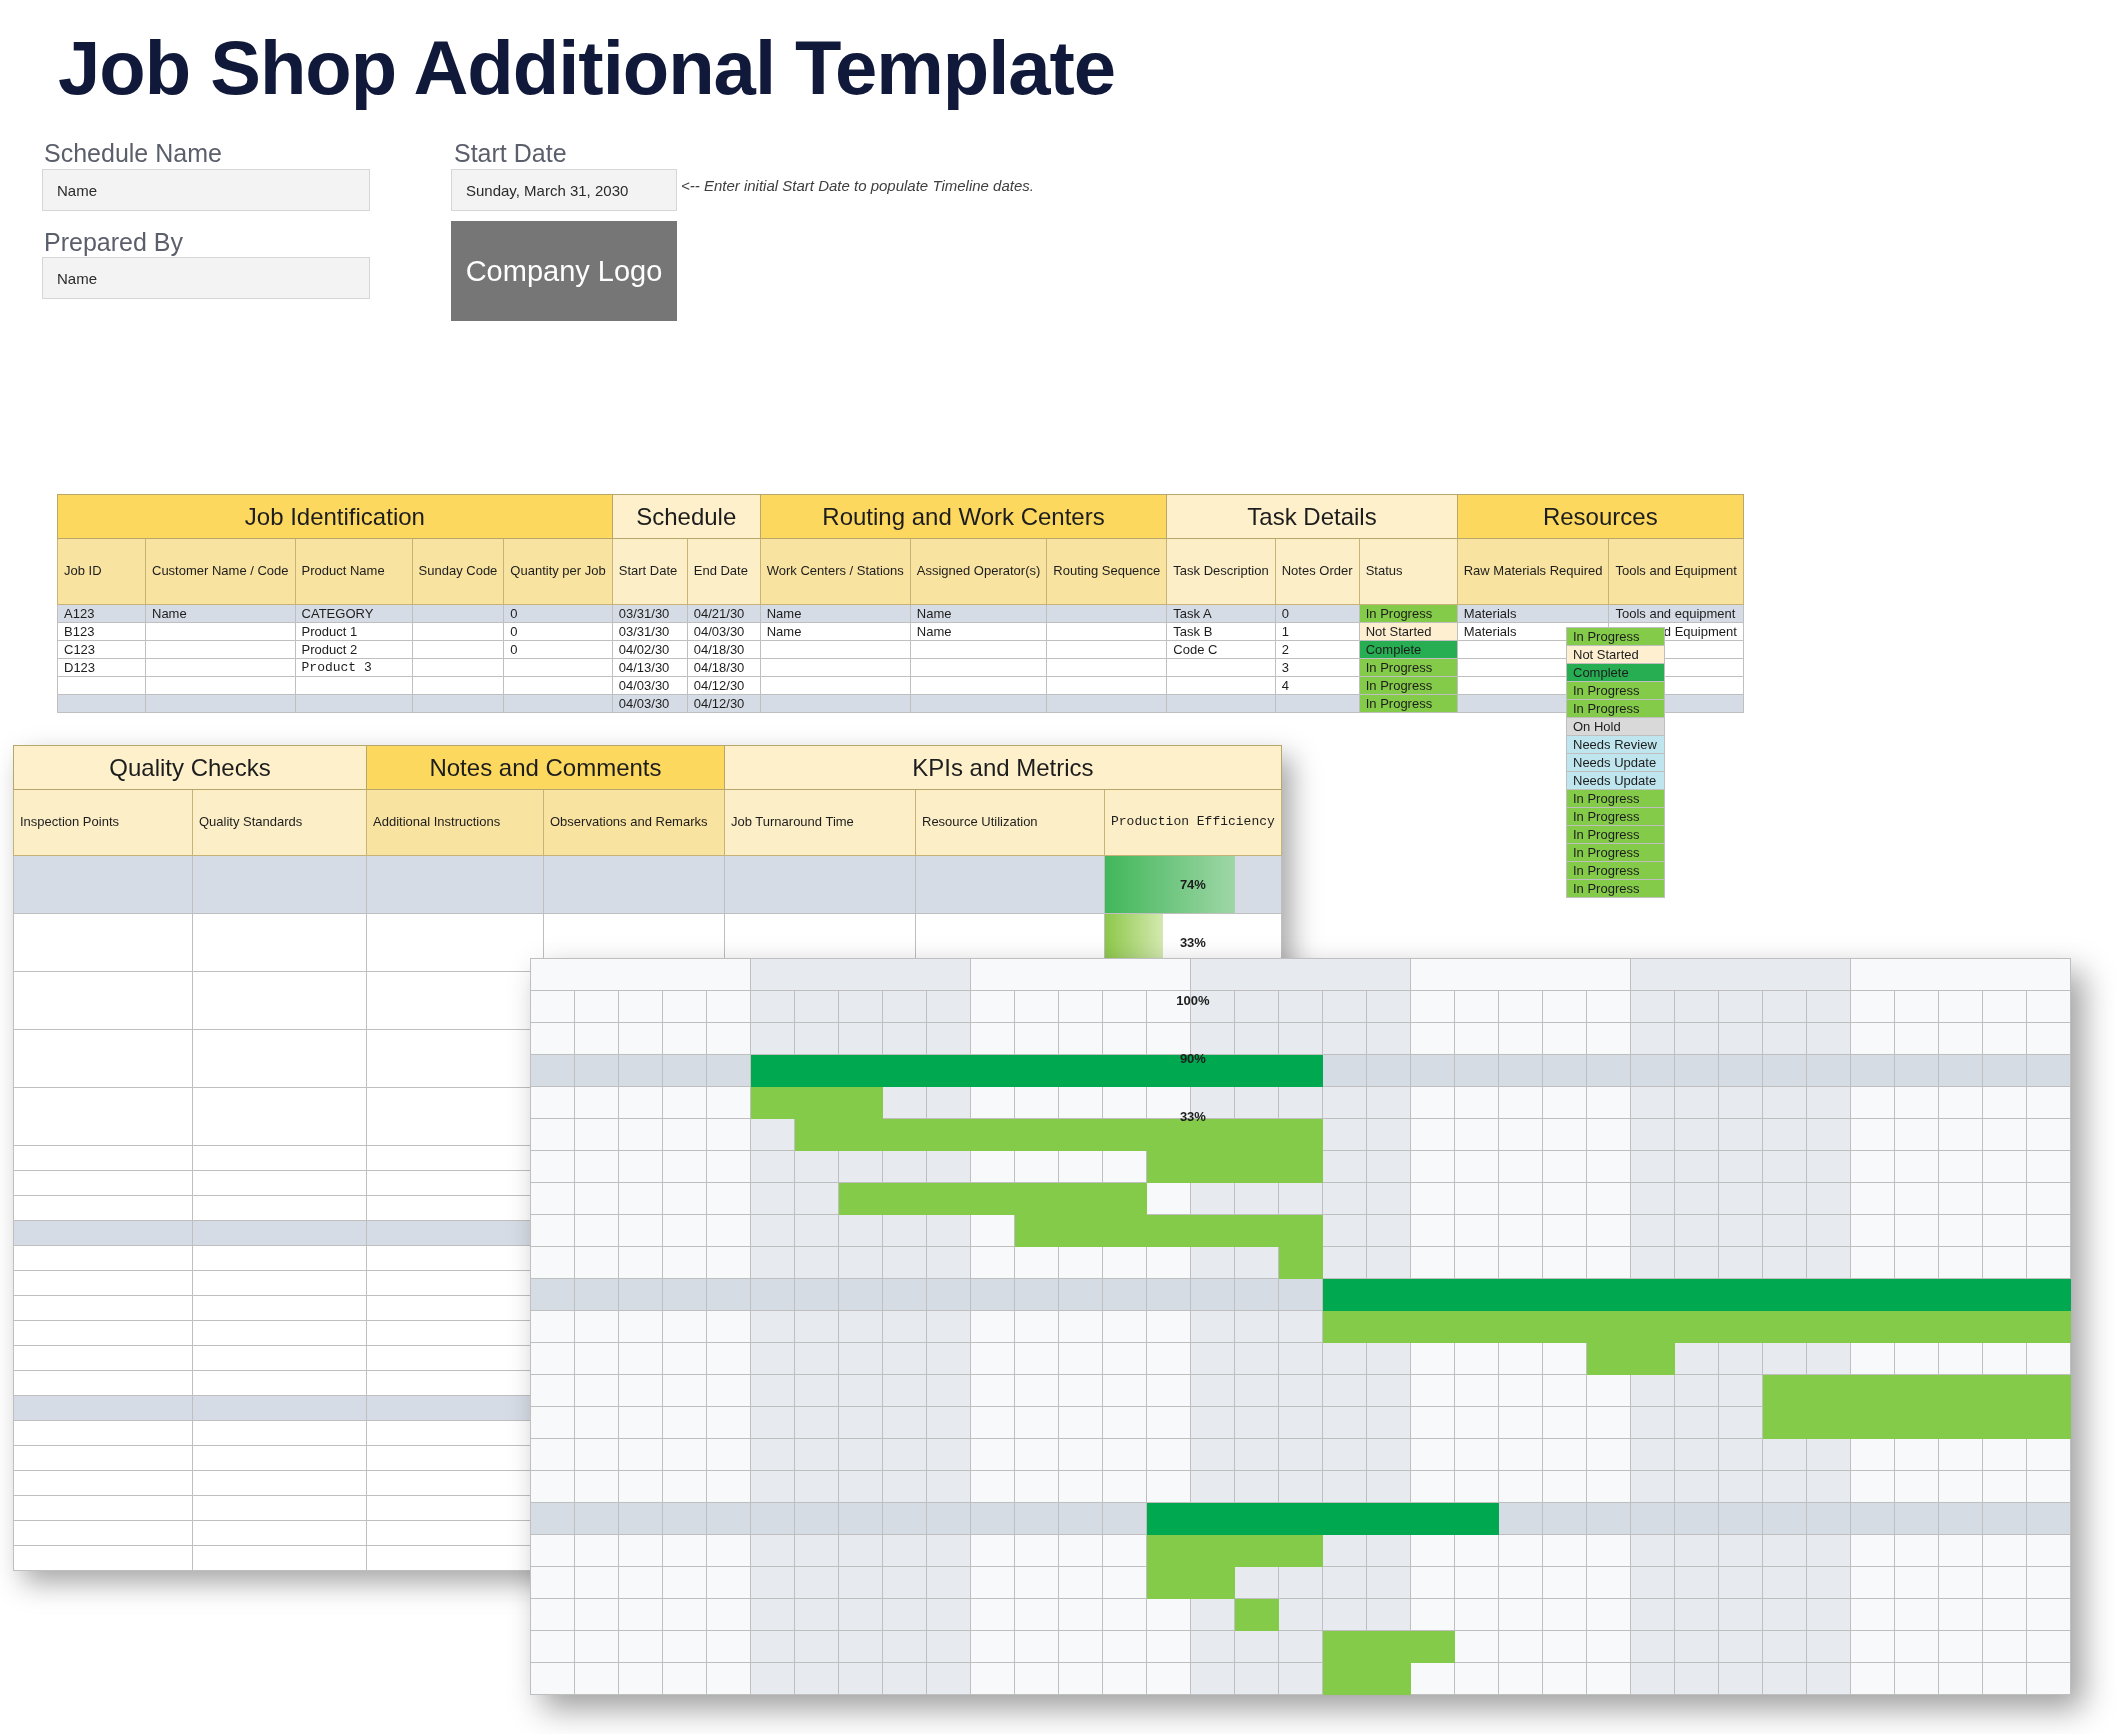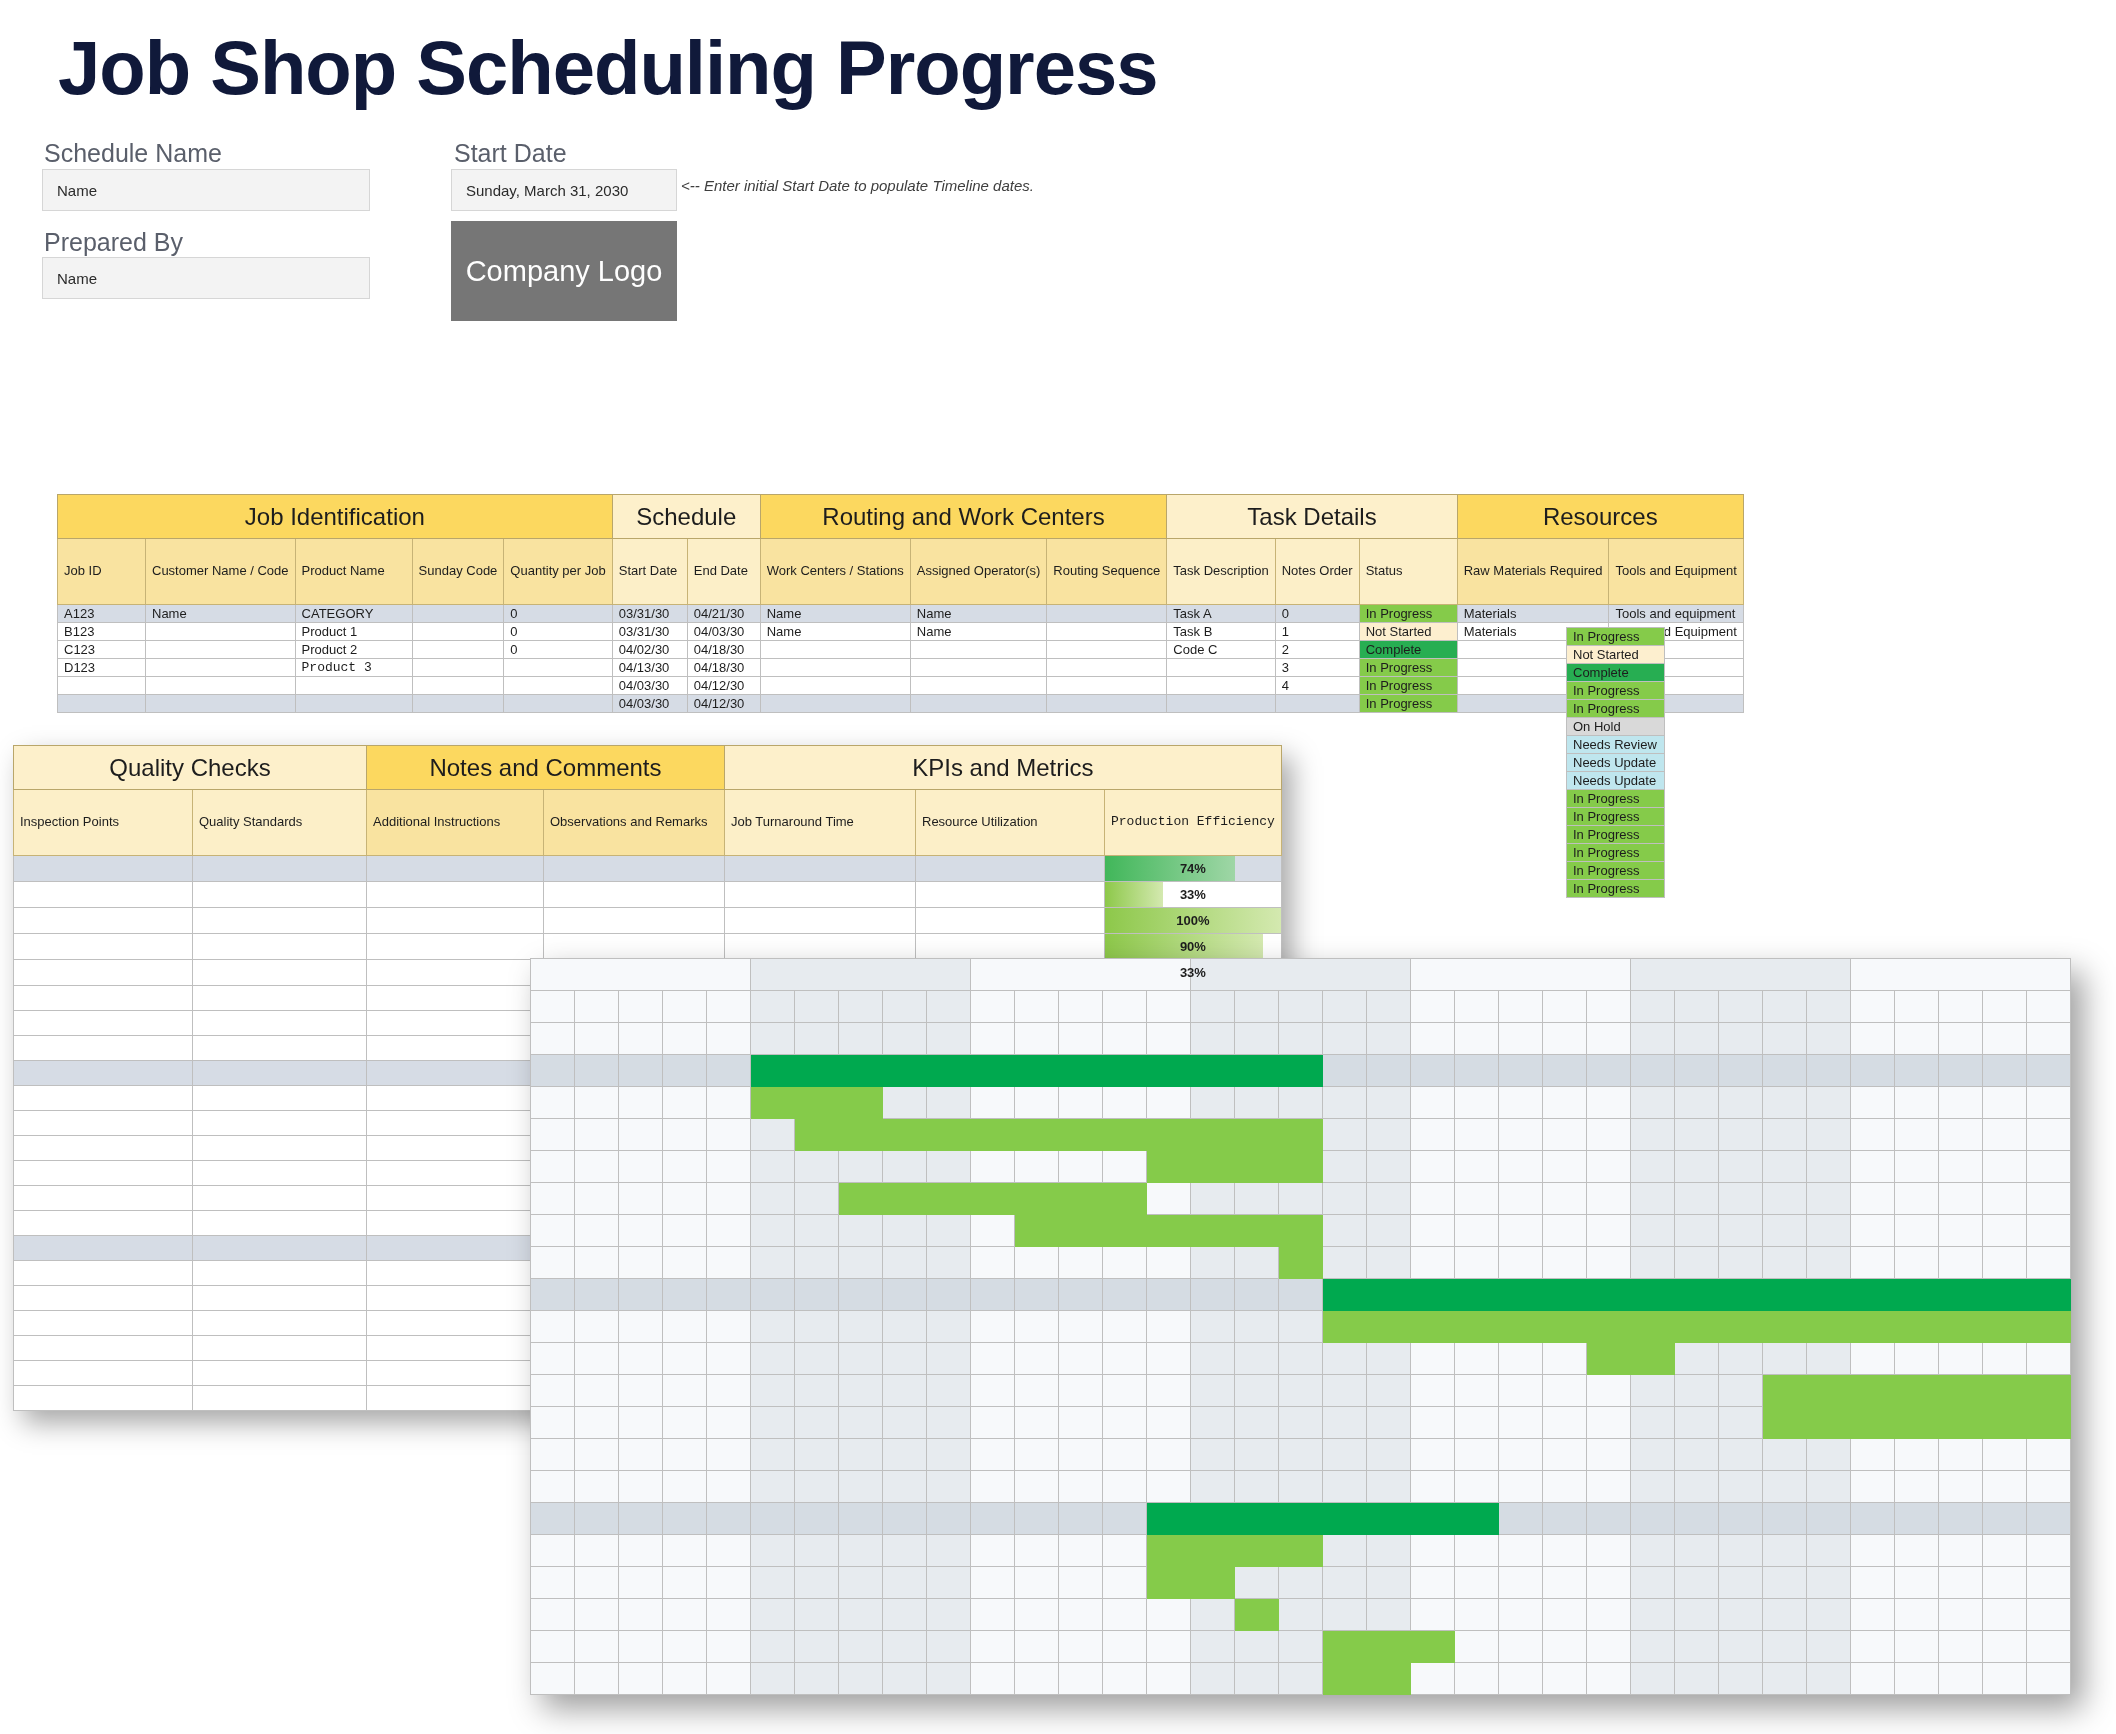--- a/index.html
+++ b/index.html
@@ -78,21 +78,21 @@
 
   
   #panel-main{ left:57px; top:494px; }
 
   
   #panel-qc{
     left:13px; top:745px;
     box-shadow: 10px 12px 26px rgba(0,0,0,0.35);
     background:#fff;
   }
-  .eff-cell{ padding:0 !important; position:relative; height:25px; }
+  .eff-cell{ padding:16px !important; position:relative; height:25px; }
   .eff-bar{
     position:absolute; left:0; top:0; bottom:0;
     background:linear-gradient(to right,#41b75a,#9fd6a6);
   }
   .eff-bar.lite{ background:linear-gradient(to right,#8dc84a,#d4e9b0); }
   .eff-txt{
     position:relative; z-index:2; display:block; text-align:center;
     font-size:13px; font-weight:bold; color:#1d1d1d; line-height:25px;
   }
 
@@ -122,21 +122,21 @@
   td.cell.a{ background:#f7f9fb; }
   td.cell.b{ background:#e7ebef; }
   tr.grow td.cell.a{ background:#d5dce3; }
   tr.grow td.cell.b{ background:#d5dce3; }
   td.bar-dark{ background:#00a94f !important; border-color:#00a94f !important; }
   td.bar-lite{ background:#85cb4a !important; border-color:#85cb4a !important; }
 </style>
 </head>
 <body>
 
-<div id="page-title">Job Shop Scheduling Progress</div>
+<div id="page-title">Job Shop Additional Template</div>
 
 <div class="field-label" style="left:44px;top:139px;">Schedule Name</div>
 <div class="field-box" style="left:42px;top:169px;width:328px;height:42px;">
   <span>Name</span>
 </div>
 
 <div class="field-label" style="left:44px;top:228px;">Prepared By</div>
 <div class="field-box" style="left:42px;top:257px;width:328px;height:42px;">
   <span>Name</span>
 </div>

